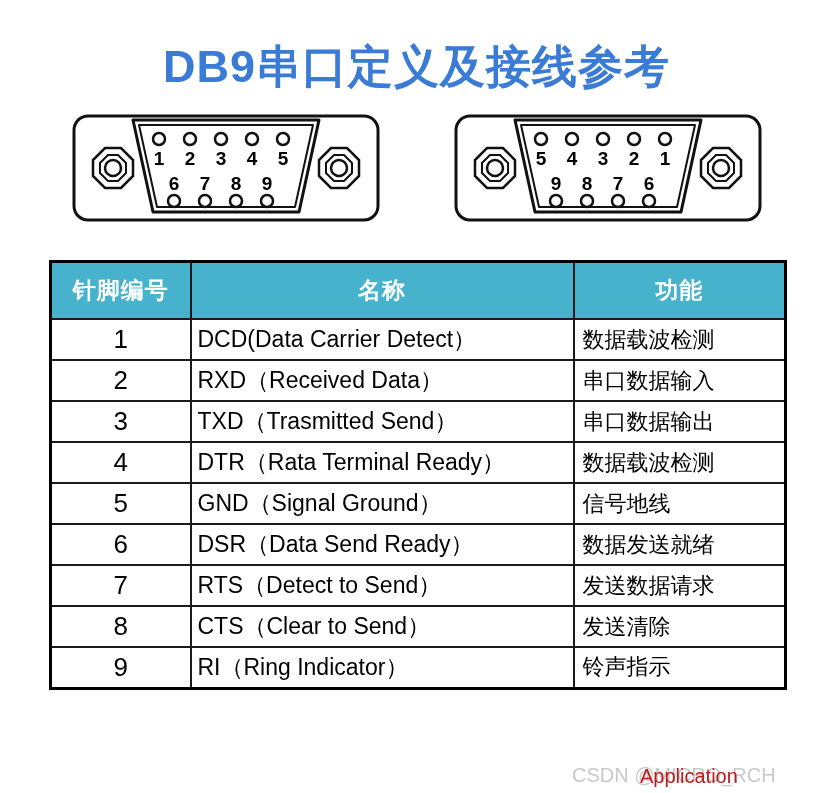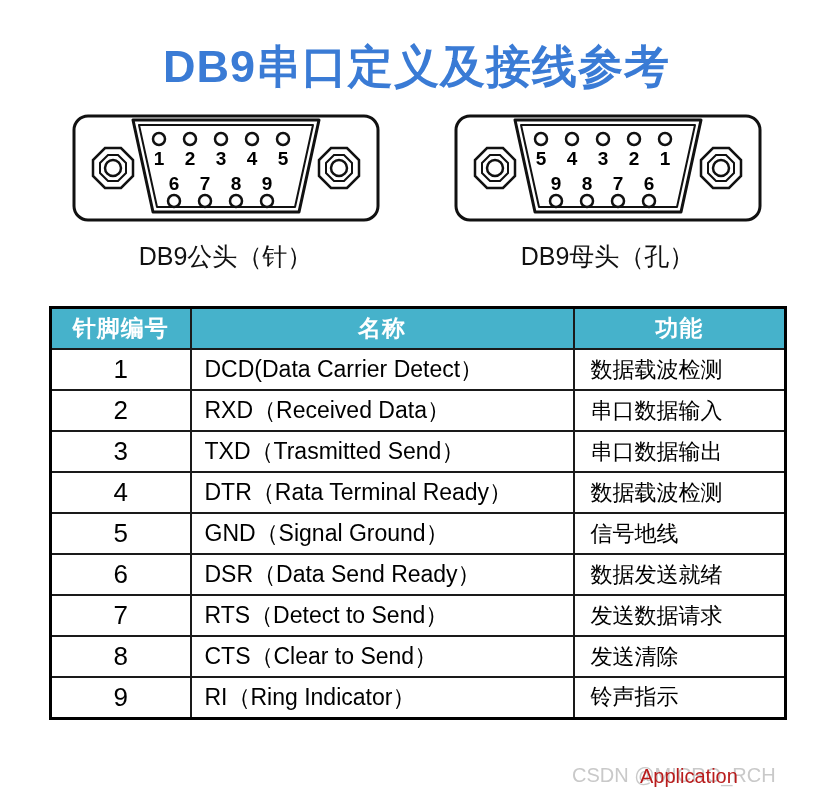--- a/index.html
+++ b/index.html
@@ -66,42 +66,42 @@
     border: 2px solid #1a1a1a;
     height: 41px;
     box-sizing: border-box;
   }
   table.pintable thead th {
     background: #46B2CB;
     color: #ffffff;
     font-size: 23px;
     font-weight: bold;
     text-align: center;
-    height: 42px;
+    height: 58px;
     letter-spacing: 1px;
   }
   col.c-num  { width: 140px; }
   col.c-name { width: 383px; }
   col.c-func { width: 212px; }
 
   td.num {
     text-align: center;
     font-size: 26px;
     font-weight: 400;
   }
   td.name {
     text-align: left;
     font-size: 23px;
-    padding-left: 13px;
+    padding-left: 6px;
     white-space: nowrap;
   }
   td.func {
     text-align: left;
     font-size: 22px;
-    padding-left: 16px;
+    padding-left: 8px;
     white-space: nowrap;
   }
 
   
   .watermark {
     position: absolute;
     left: 572px;
     top: 764px;
     font-size: 20px;
     color: #c9c9c9;
@@ -154,21 +154,20 @@
       <text x="119" y="53" text-anchor="middle" font-family="Liberation Sans, sans-serif" font-size="19" font-weight="bold" fill="#000">2</text>
       <text x="150" y="53" text-anchor="middle" font-family="Liberation Sans, sans-serif" font-size="19" font-weight="bold" fill="#000">3</text>
       <text x="181" y="53" text-anchor="middle" font-family="Liberation Sans, sans-serif" font-size="19" font-weight="bold" fill="#000">4</text>
       <text x="212" y="53" text-anchor="middle" font-family="Liberation Sans, sans-serif" font-size="19" font-weight="bold" fill="#000">5</text>
 
       <text x="103" y="78" text-anchor="middle" font-family="Liberation Sans, sans-serif" font-size="19" font-weight="bold" fill="#000">6</text>
       <text x="134" y="78" text-anchor="middle" font-family="Liberation Sans, sans-serif" font-size="19" font-weight="bold" fill="#000">7</text>
       <text x="165" y="78" text-anchor="middle" font-family="Liberation Sans, sans-serif" font-size="19" font-weight="bold" fill="#000">8</text>
       <text x="196" y="78" text-anchor="middle" font-family="Liberation Sans, sans-serif" font-size="19" font-weight="bold" fill="#000">9</text>
     </svg>
-    <div class="conn-caption">DB9公头（针）</div>
   </div>
 
   <div class="conn-block">
     <svg class="conn" width="310" height="115" viewBox="0 0 310 115">
       <rect x="3" y="4" width="304" height="104" rx="14" ry="14" fill="#ffffff" stroke="#111" stroke-width="3"></rect>
       <path d="M 62 8 L 248 8 L 228 100 L 82 100 Z" fill="#ffffff" stroke="#111" stroke-width="3" stroke-linejoin="round"></path>
       <path d="M 68 13 L 242 13 L 224 95 L 86 95 Z" fill="none" stroke="#111" stroke-width="2" stroke-linejoin="round"></path>
       <polygon points="34,16 50,16 62,28 62,44 50,56 34,56 22,44 22,28" transform="translate(0,20)" fill="#fff" stroke="#111" stroke-width="2.5"></polygon>
       <polygon points="37,23 47,23 55,31 55,41 47,49 37,49 29,41 29,31" transform="translate(0,20)" fill="#fff" stroke="#111" stroke-width="2"></polygon>
       <circle cx="42" cy="56" r="8" fill="#fff" stroke="#111" stroke-width="2.5"></circle>
@@ -187,21 +186,20 @@
       <text x="88" y="53" text-anchor="middle" font-family="Liberation Sans, sans-serif" font-size="19" font-weight="bold" fill="#000">5</text>
       <text x="119" y="53" text-anchor="middle" font-family="Liberation Sans, sans-serif" font-size="19" font-weight="bold" fill="#000">4</text>
       <text x="150" y="53" text-anchor="middle" font-family="Liberation Sans, sans-serif" font-size="19" font-weight="bold" fill="#000">3</text>
       <text x="181" y="53" text-anchor="middle" font-family="Liberation Sans, sans-serif" font-size="19" font-weight="bold" fill="#000">2</text>
       <text x="212" y="53" text-anchor="middle" font-family="Liberation Sans, sans-serif" font-size="19" font-weight="bold" fill="#000">1</text>
       <text x="103" y="78" text-anchor="middle" font-family="Liberation Sans, sans-serif" font-size="19" font-weight="bold" fill="#000">9</text>
       <text x="134" y="78" text-anchor="middle" font-family="Liberation Sans, sans-serif" font-size="19" font-weight="bold" fill="#000">8</text>
       <text x="165" y="78" text-anchor="middle" font-family="Liberation Sans, sans-serif" font-size="19" font-weight="bold" fill="#000">7</text>
       <text x="196" y="78" text-anchor="middle" font-family="Liberation Sans, sans-serif" font-size="19" font-weight="bold" fill="#000">6</text>
     </svg>
-    <div class="conn-caption">DB9母头（孔）</div>
   </div>
 
 </div>
 
 <div class="table-wrap">
   <table class="pintable">
     <colgroup>
       <col class="c-num">
         <col class="c-name">
         <col class="c-func">

